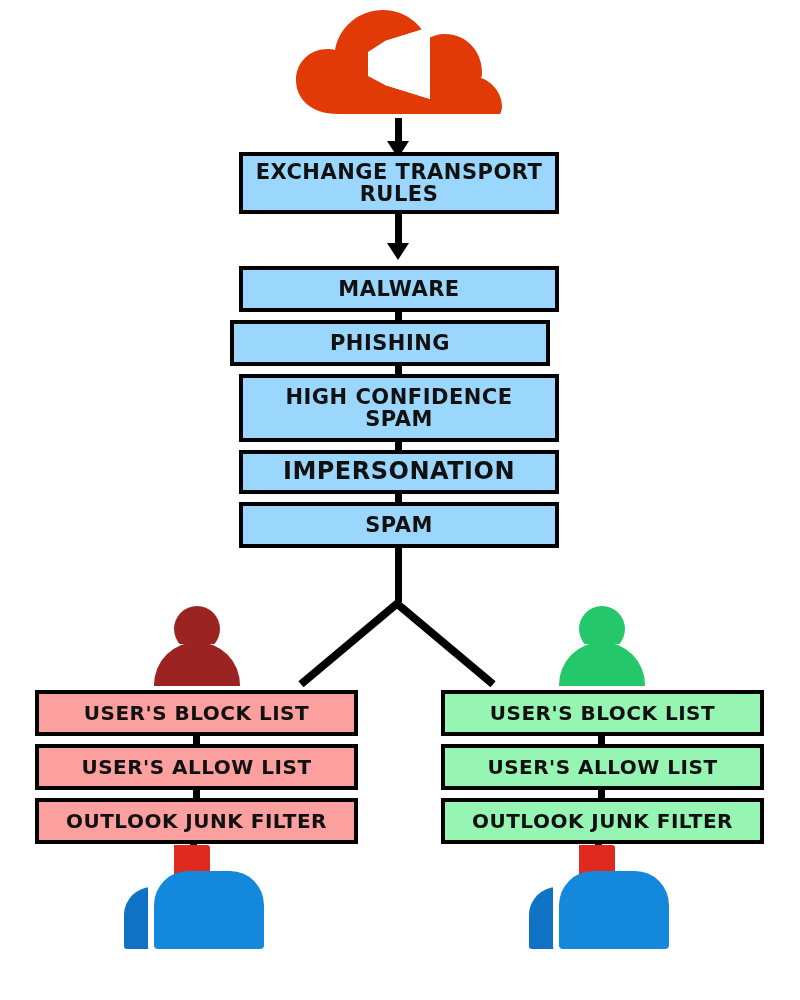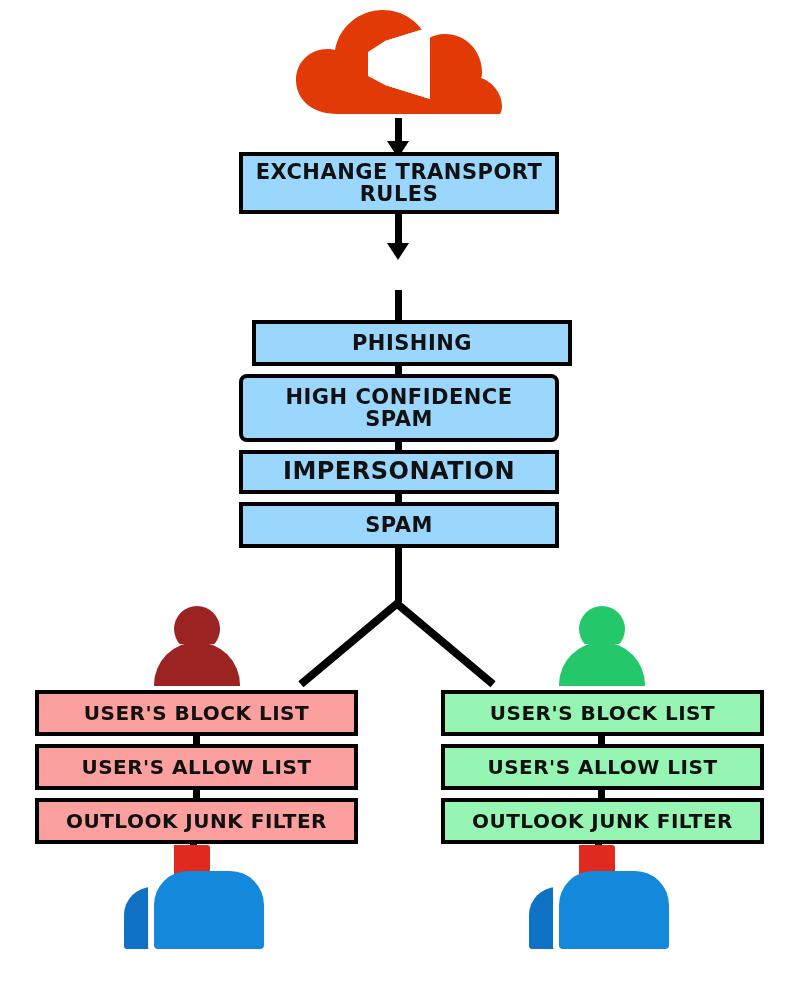--- a/index.html
+++ b/index.html
@@ -86,26 +86,29 @@
 
   <div class="fbox blue" style="left:239px;top:152px;width:320px;height:62px;font-size:21px;">
     <span>Exchange Transport Rules</span>
   </div>
 
   <div class="vline" style="left:395px;top:214px;height:38px;"></div>
   <div class="arrowhead" style="left:387px;top:243px;"></div>
 
   <div class="vline" style="left:395px;top:290px;height:312px;"></div>
 
+  <div class="fbox blue" style="left:239px;top:266px;width:320px;height:46px;font-size:21px;">
+    <span>Malware</span>
+  </div>
 
-  <div class="fbox blue" style="left:252px;top:320px;width:320px;height:46px;font-size:21px;">
+  <div class="fbox blue" style="left:230px;top:320px;width:320px;height:46px;font-size:21px;">
     <span>Phishing</span>
   </div>
 
-  <div class="fbox blue" style="left:239px;top:374px;width:320px;height:68px;font-size:21px;border-radius:8px;">
+  <div class="fbox blue" style="left:239px;top:374px;width:320px;height:68px;font-size:21px;">
     <span>High Confidence Spam</span>
   </div>
 
   <div class="fbox blue" style="left:239px;top:450px;width:320px;height:44px;font-size:24px;">
     <span>Impersonation</span>
   </div>
 
   <div class="fbox blue" style="left:239px;top:502px;width:320px;height:46px;font-size:21px;">
     <span>Spam</span>
   </div>

